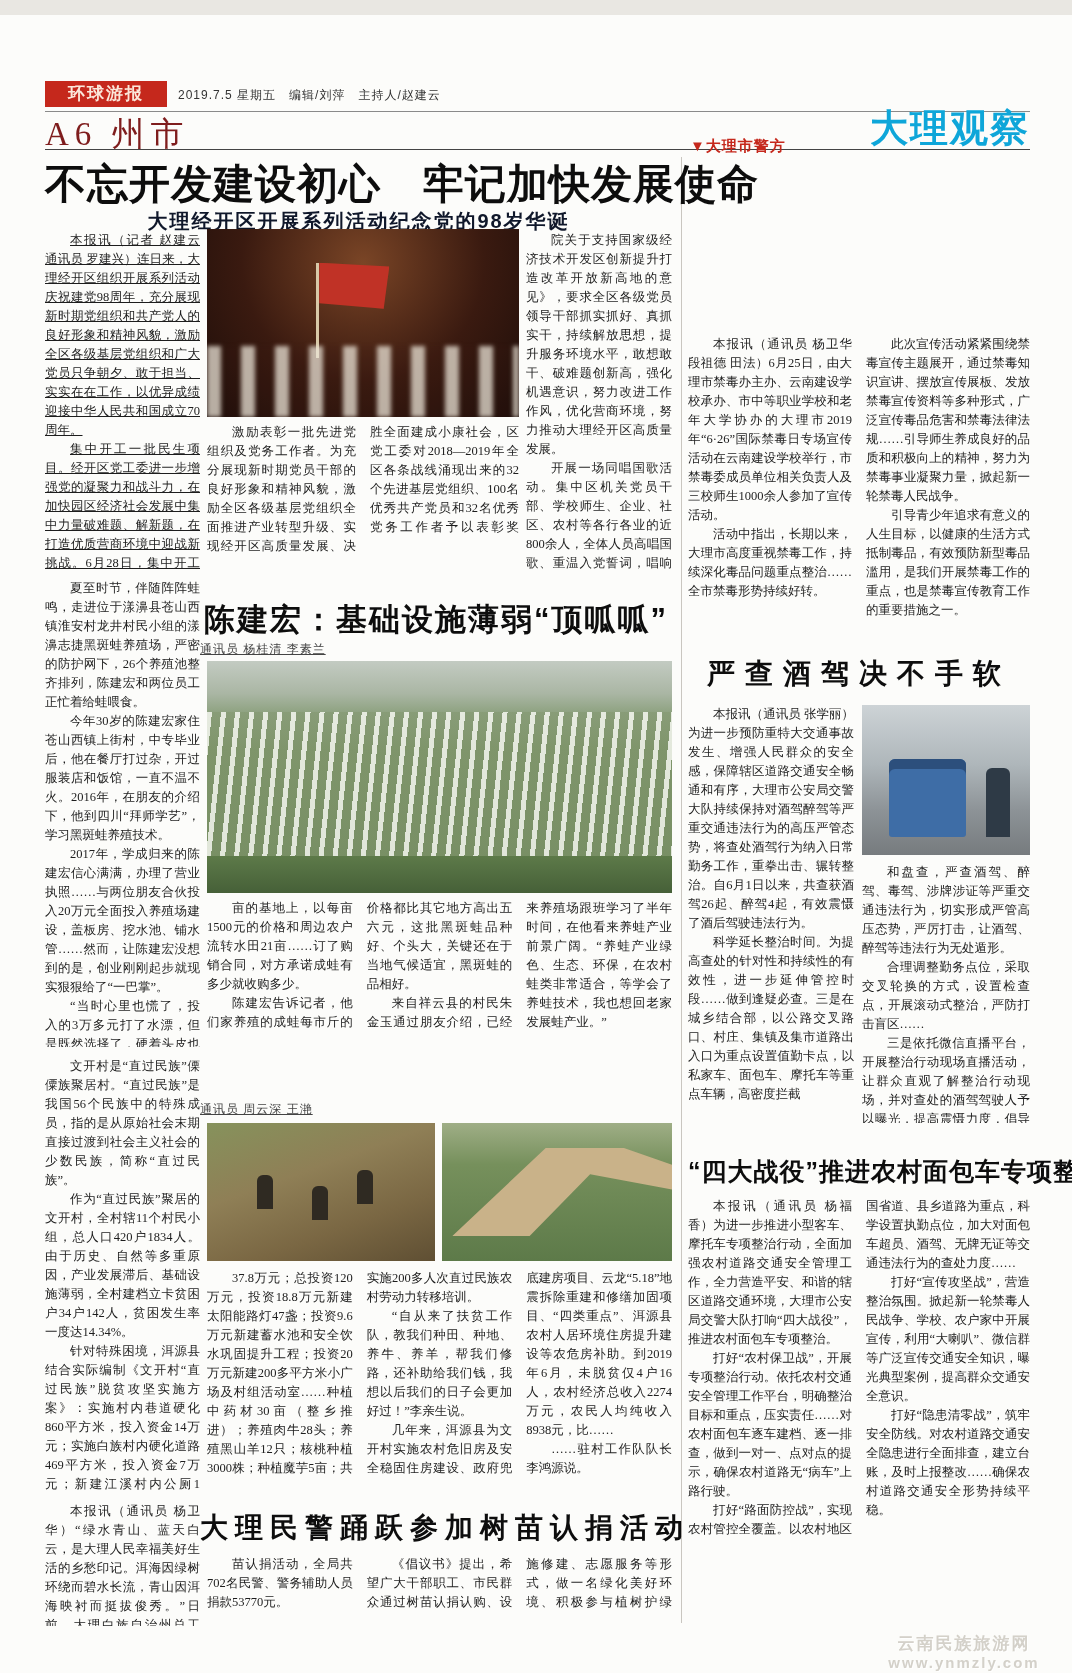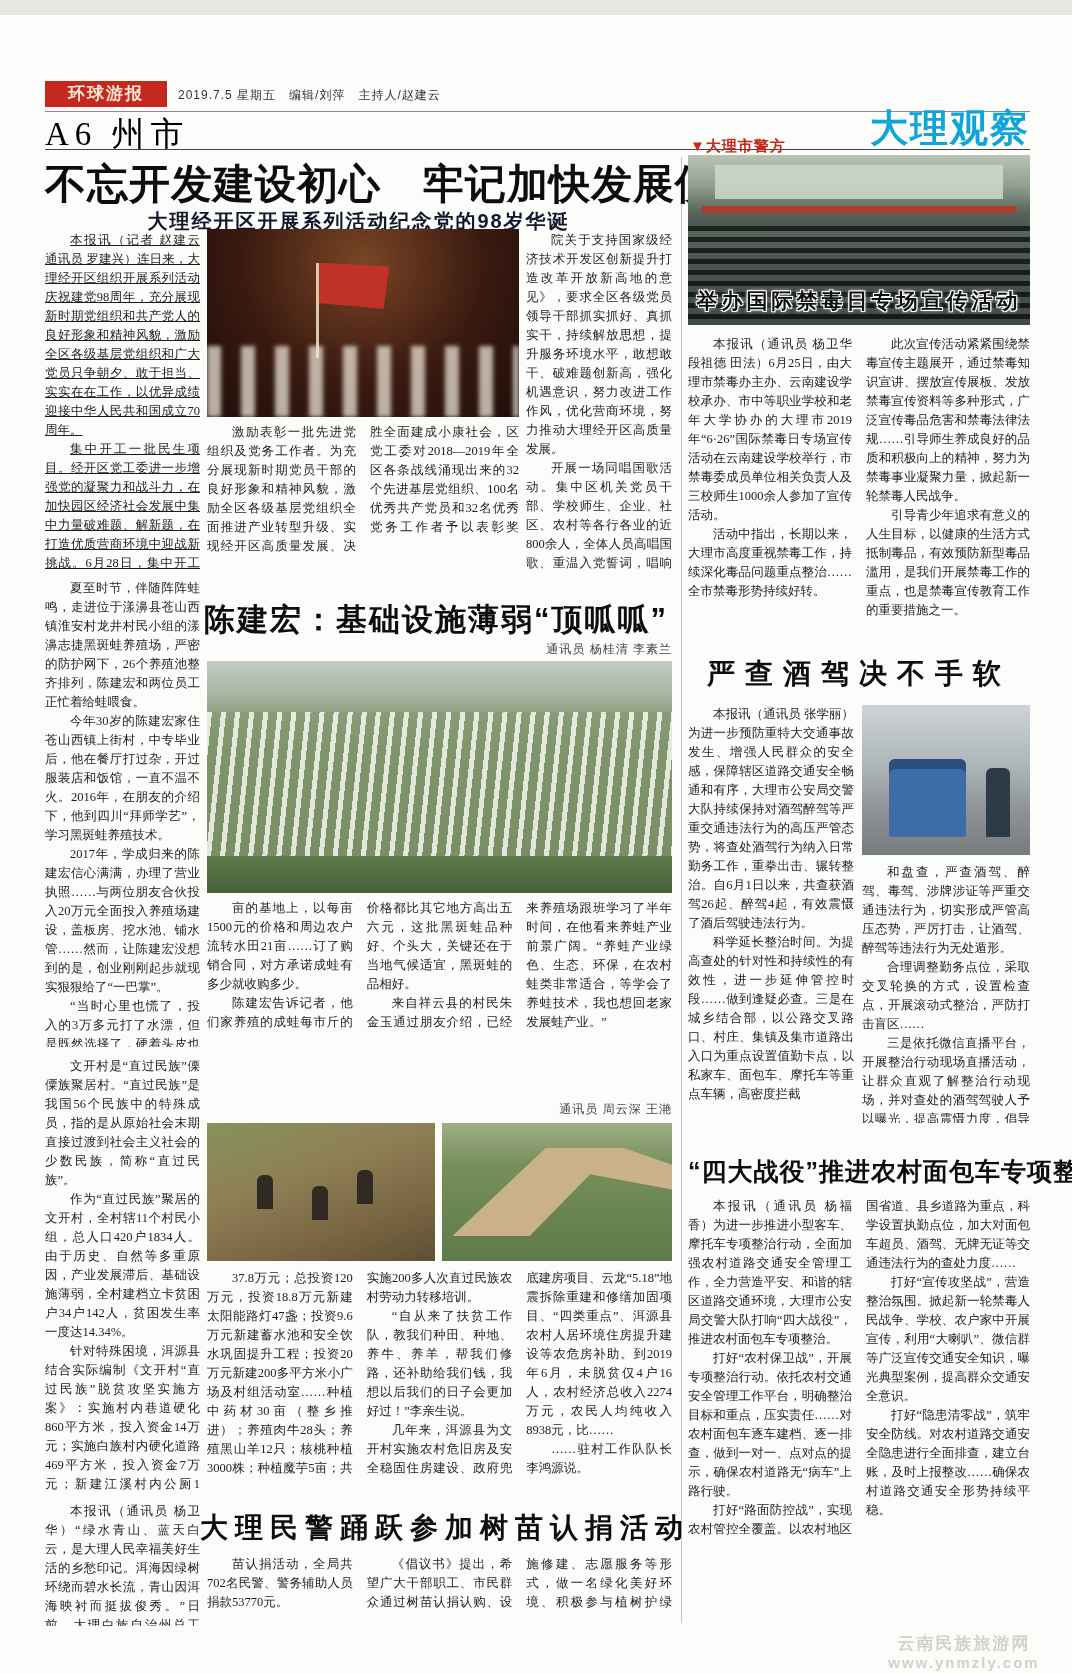--- a/index.html
+++ b/index.html
@@ -6,29 +6,29 @@
   .page{position:relative;width:1072px;height:1673px;margin:15px auto;background:#fcfcfa;
         font-family:"Liberation Sans",sans-serif;color:#1a1a1a;overflow:hidden;}
   .abs{position:absolute;}
   .rule{background:#555;height:1px;}
   .vrule{background:#c9c6c0;width:1px;}
 
   
   .logo{background:#c5281c;color:#fbe7da;font-weight:bold;font-size:17px;line-height:26px;
         text-align:center;letter-spacing:2px;font-family:"Liberation Serif",serif;}
   .dateline{font-size:12px;color:#333;letter-spacing:1px;}
-  .pagemark{font-size:33px;font-family:"Liberation Serif","DejaVu Serif",serif;color:#000000;letter-spacing:6px;}
+  .pagemark{font-size:33px;font-family:"Liberation Serif","DejaVu Serif",serif;color:#7f1d1d;letter-spacing:6px;}
   .masthead{font-size:38px;font-weight:900;color:#0ea6d9;letter-spacing:2px;}
   .kicker{color:#c5281c;font-size:15px;font-weight:bold;letter-spacing:1px;}
 
   
   .h-main{font-size:41px;font-weight:900;color:#0d0d0d;text-align:center;letter-spacing:1px;white-space:nowrap;}
   .h-sub{font-size:20px;font-weight:700;color:#0f172a;text-align:center;letter-spacing:2px;}
   .h2{font-weight:900;color:#0d0d0d;text-align:center;white-space:nowrap;}
-  .byline{font-size:12px;color:#444;text-align:right;letter-spacing:1px;}
+  .byline{font-size:12px;color:#444;text-align:left;letter-spacing:1px;text-decoration:underline;}
 
   
   .flow{overflow:hidden;font-family:"Liberation Serif","DejaVu Serif",serif;color:#1d1d1d;column-gap:14px;}
   .flow p{margin:0;font-size:12.5px;line-height:1.52;text-align:justify;text-indent:2em;}
   .cols2{column-count:2;} .cols3{column-count:3;}
 
   
   .photo{overflow:hidden;position:absolute;}
   .ph-stage{background:radial-gradient(ellipse at 50% 18%,#7a4526 0%,#3a1a10 55%,#1c0d09 100%);}
   .ph-stage .flag{position:absolute;left:36%;top:18%;width:70px;height:46px;background:#c03226;
@@ -97,26 +97,20 @@
   </div>
   <div class="abs flow cols2" style="left:207px;top:408px;width:312px;height:148px;">
       <p>激励表彰一批先进党组织及党务工作者。为充分展现新时期党员干部的良好形象和精神风貌，激励全区各级基层党组织全面推进产业转型升级、实现经开区高质量发展、决胜全面建成小康社会，区党工委对2018—2019年全区各条战线涌现出来的32个先进基层党组织、100名优秀共产党员和32名优秀党务工作者予以表彰奖励，在全区掀起学习典型、争当先进的热潮。</p>
     </div>
 
   <div class="abs flow" style="left:526px;top:216px;width:146px;height:340px;">
       <p>院关于支持国家级经济技术开发区创新提升打造改革开放新高地的意见》，要求全区各级党员领导干部抓实抓好、真抓实干，持续解放思想，提升服务环境水平，敢想敢干、破难题创新高，强化机遇意识，努力改进工作作风，优化营商环境，努力推动大理经开区高质量发展。</p>
       <p>开展一场同唱国歌活动。集中区机关党员干部、学校师生、企业、社区、农村等各行各业的近800余人，全体人员高唱国歌、重温入党誓词，唱响主旋律、凝聚正能量……展现出经开区广大干部职工不忘开发建设初心、牢记加快发展使命的精神风貌。</p>
     </div>
 
-  <div class="photo ph-hall" style="left:688px;top:140px;width:342px;height:170px;">
-    <div class="screen"></div>
-    <div class="banner"></div>
-    <div class="crowd"></div>
-    <div class="overlay-title" style="bottom:10px;font-size:21px;">举办国际禁毒日专场宣传活动</div>
-  </div>
   <div class="abs flow cols2" style="left:688px;top:320px;width:342px;height:288px;">
       <p>本报讯（通讯员 杨卫华 段祖德 田法）6月25日，由大理市禁毒办主办、云南建设学校承办、市中等职业学校和老年大学协办的大理市2019年“6·26”国际禁毒日专场宣传活动在云南建设学校举行，市禁毒委成员单位相关负责人及三校师生1000余人参加了宣传活动。</p>
       <p>活动中指出，长期以来，大理市高度重视禁毒工作，持续深化毒品问题重点整治……全市禁毒形势持续好转。</p>
       <p>此次宣传活动紧紧围绕禁毒宣传主题展开，通过禁毒知识宣讲、摆放宣传展板、发放禁毒宣传资料等多种形式，广泛宣传毒品危害和禁毒法律法规……引导师生养成良好的品质和积极向上的精神，努力为禁毒事业凝聚力量，掀起新一轮禁毒人民战争。</p>
       <p>引导青少年追求有意义的人生目标，以健康的生活方式抵制毒品，有效预防新型毒品滥用，是我们开展禁毒工作的重点，也是禁毒宣传教育工作的重要措施之一。</p>
     </div>
 
   <div class="abs flow" style="left:45px;top:564px;width:155px;height:468px;">
       <p>夏至时节，伴随阵阵蛙鸣，走进位于漾濞县苍山西镇淮安村龙井村民小组的漾濞志捷黑斑蛙养殖场，严密的防护网下，26个养殖池整齐排列，陈建宏和两位员工正忙着给蛙喂食。</p>
       <p>今年30岁的陈建宏家住苍山西镇上街村，中专毕业后，他在餐厅打过杂，开过服装店和饭馆，一直不温不火。2016年，在朋友的介绍下，他到四川“拜师学艺”，学习黑斑蛙养殖技术。</p>

